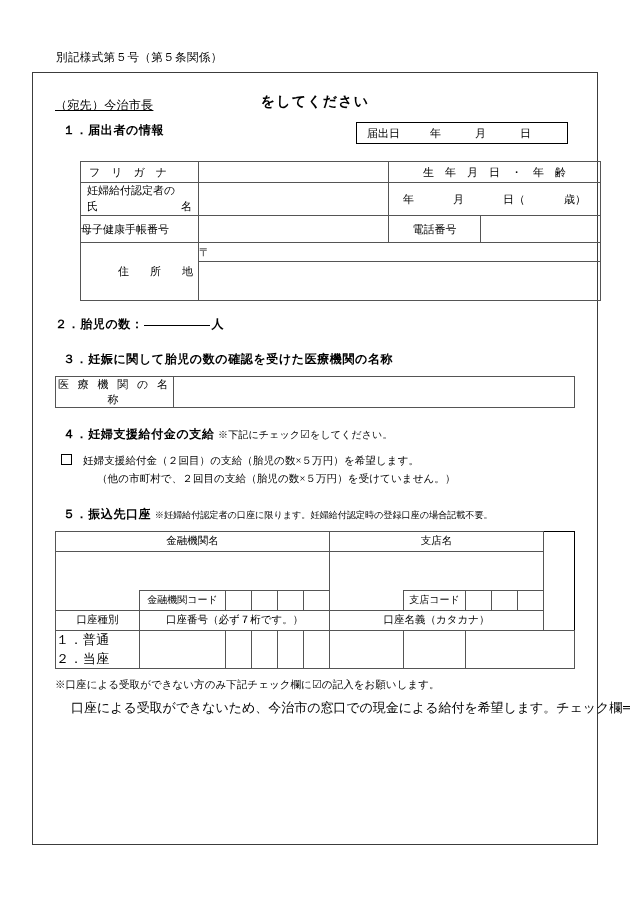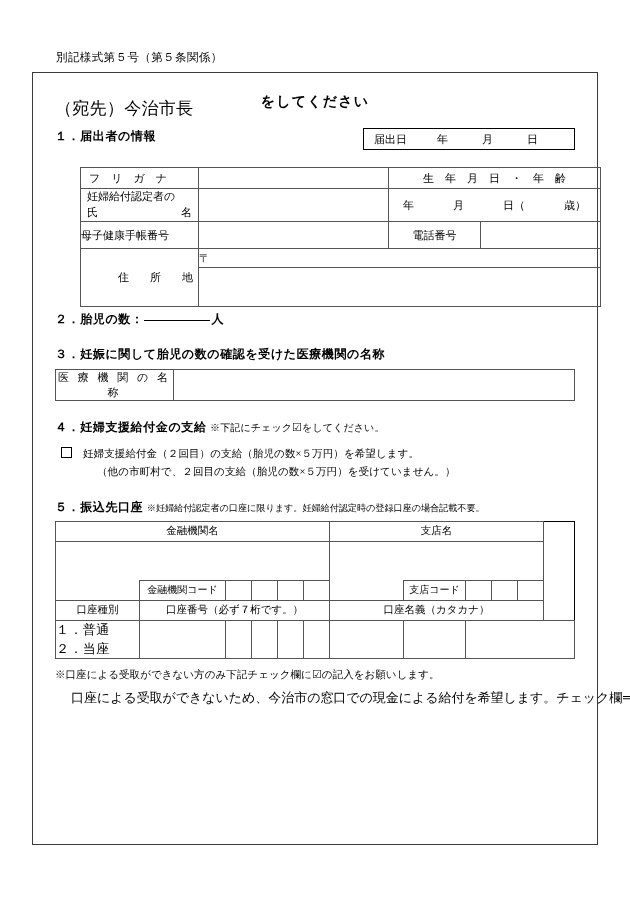--- a/index.html
+++ b/index.html
@@ -47,50 +47,51 @@
 
   .doc-title {
     text-align: center;
     font-size: 14px;
     font-weight: bold;
     letter-spacing: 1.2px;
     margin: 8px 0 0 0;
   }
 
   .addressee {
-    font-size: 17px;
+    font-size: 12px;
     margin-top: -14px;
     letter-spacing: 0.3px;
+    text-decoration: underline;
   }
 
   .section-head {
     font-size: 12px;
     font-weight: bold;
     letter-spacing: 0.6px;
-    margin: 0;
+    margin: 8px;
     white-space: nowrap;
   }
   .section-head .note {
     font-weight: normal;
     font-size: 10px;
     letter-spacing: 0.1px;
   }
   .section-head .note-sm {
     font-weight: normal;
     font-size: 9.2px;
     letter-spacing: -0.1px;
   }
 
   
   .sec1-wrap { position: relative; margin-top: 8px; }
 
   
   .submit-date {
     position: absolute;
-    right: 0;
+    right: 7px;
     top: 0;
     width: 212px;
     height: 22px;
     border: 1.6px solid #000;
     box-sizing: border-box;
     display: flex;
     align-items: center;
     font-size: 11px;
   }
   .submit-date .lbl { margin-left: 10px; }
@@ -145,21 +146,21 @@
   .no-bottom { border-bottom: none !important; }
   .no-top { border-top: none !important; }
 
   .addr-label { text-align: right; letter-spacing: 5px; padding-left: 5px; }
   .postal { padding-left: 6px; font-size: 11px; }
 
   
   .sec2 {
     font-size: 12px;
     font-weight: bold;
-    margin-top: 4px;
+    margin-top: 15px;
     letter-spacing: 0.6px;
   }
   .blank-line {
     display: inline-block;
     width: 66px;
     border-bottom: 1px solid #000;
     margin: 0 1px;
     vertical-align: 2px;
   }
 

